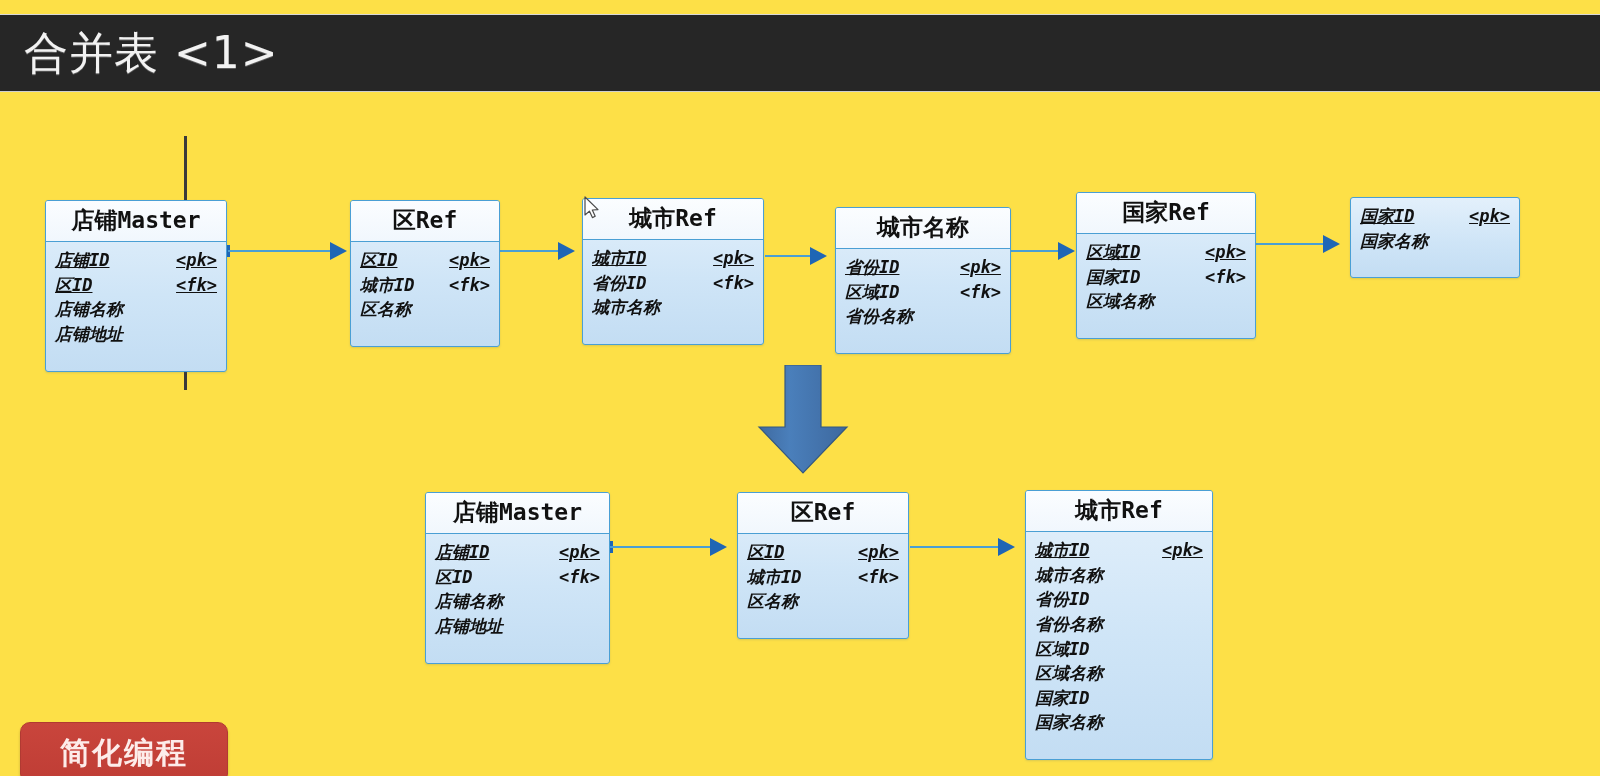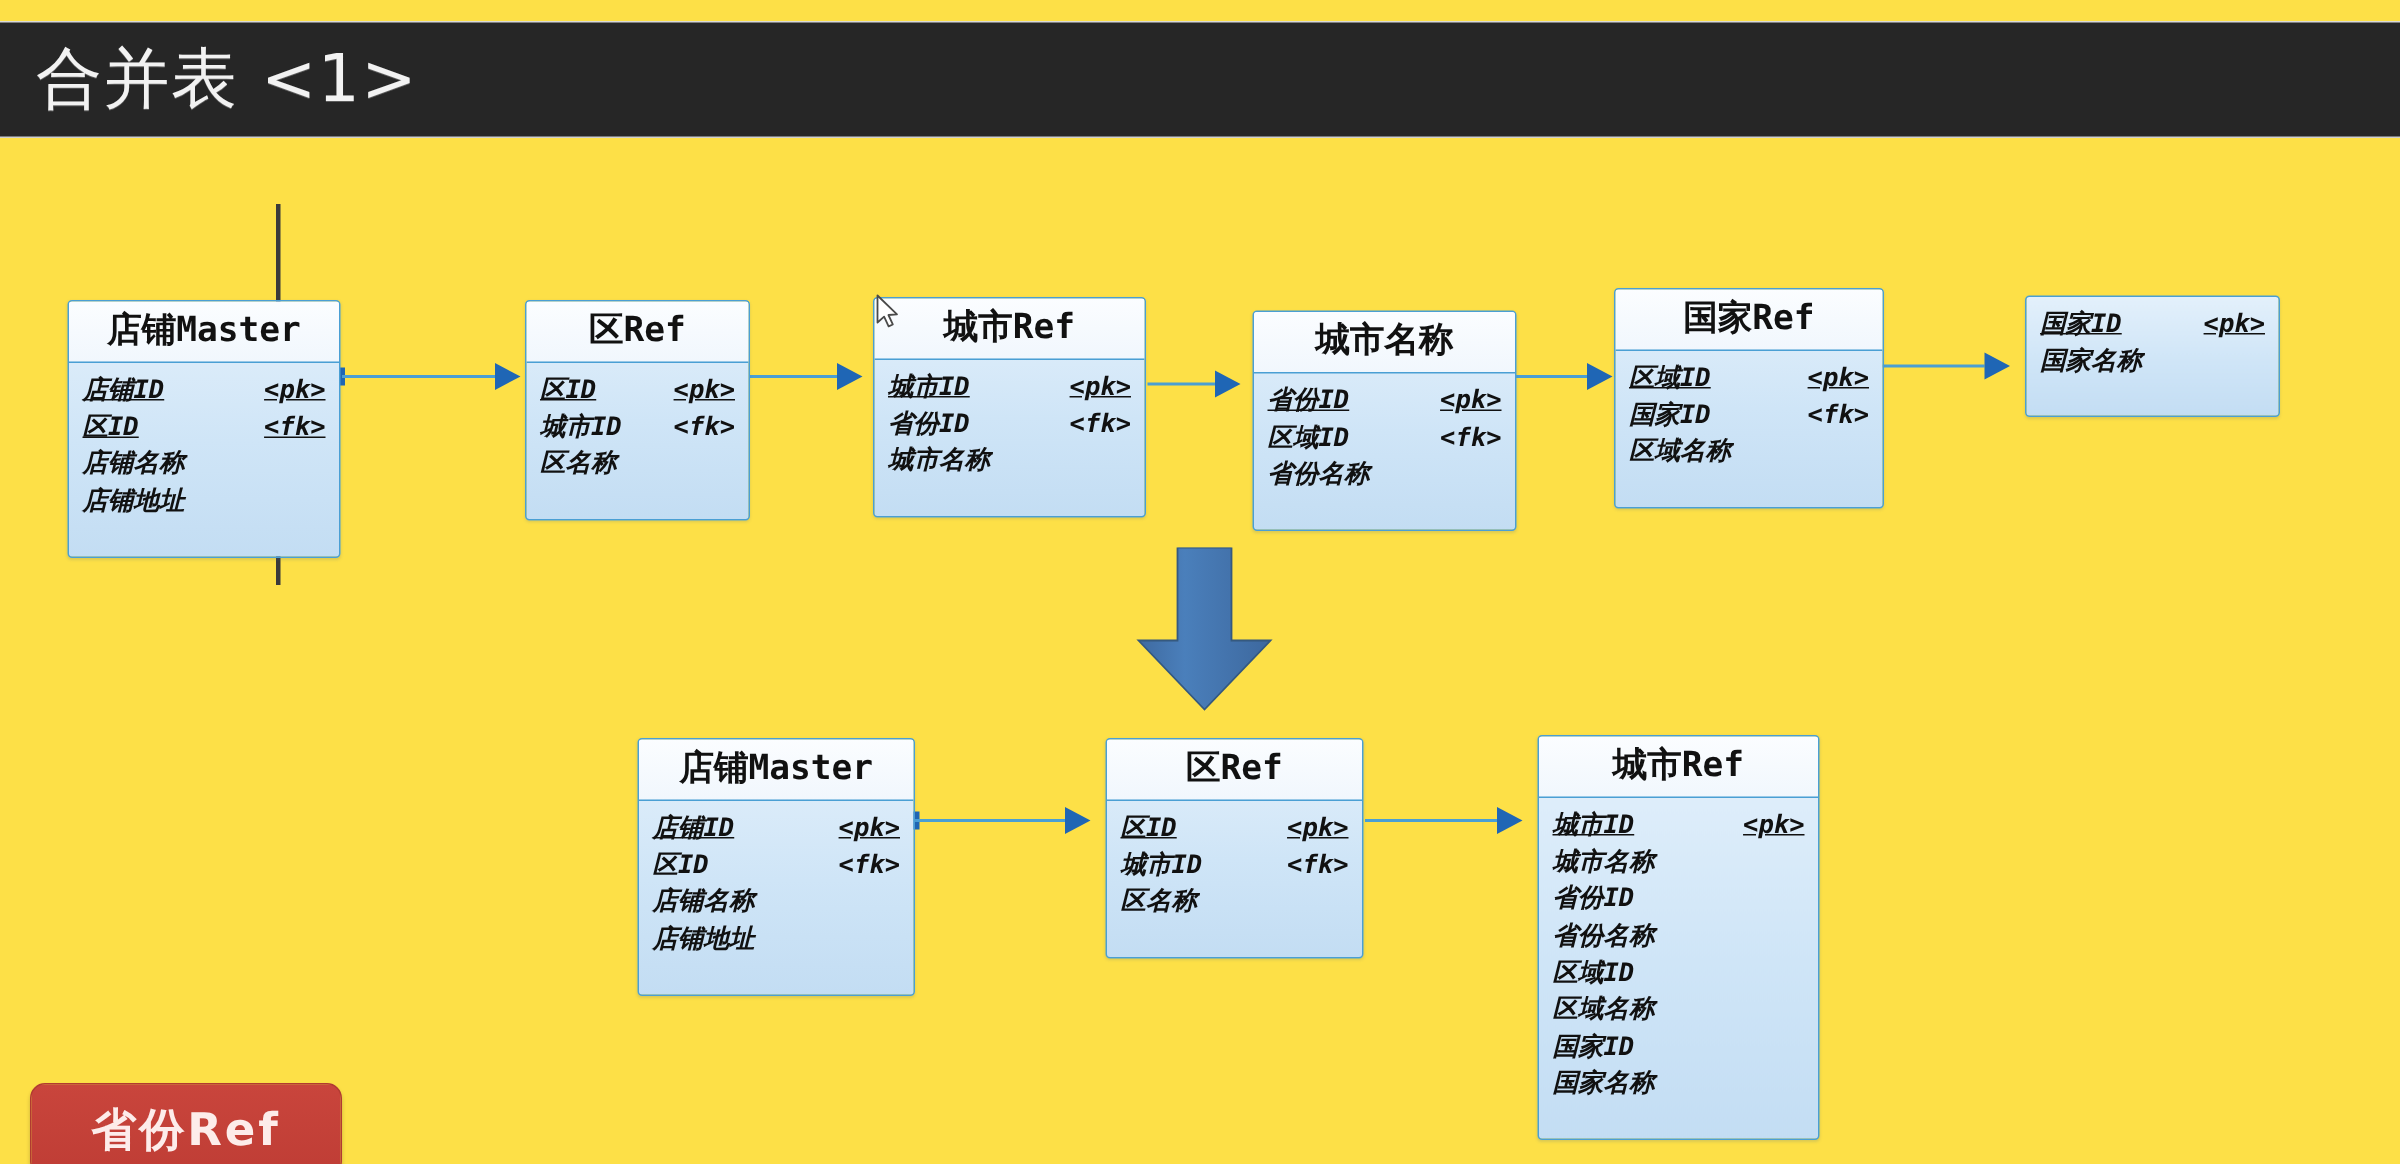--- a/index.html
+++ b/index.html
@@ -350,16 +350,16 @@
         <span class="akey">国家名称</span>
       </div>
     </div>
   </div>
 
   <svg class="cursor" style="left:584px; top:196px;" width="18" height="24" viewBox="0 0 18 24">
     <polygon points="1,1 1,19 5.4,15.1 8.4,21.6 11.2,20.3 8.3,14 14,13.6" fill="#ffffff" stroke="#4a4a4a" stroke-width="1.2" stroke-linejoin="round"></polygon>
   </svg>
 
   <div class="badge" style="left:20px; top:722px; width:208px; height:62px;">
-    <div class="badge-text">省份Ref</div>
+    <div class="badge-text">简化编程</div>
   </div>
 
 </div>
 
 </body></html>

